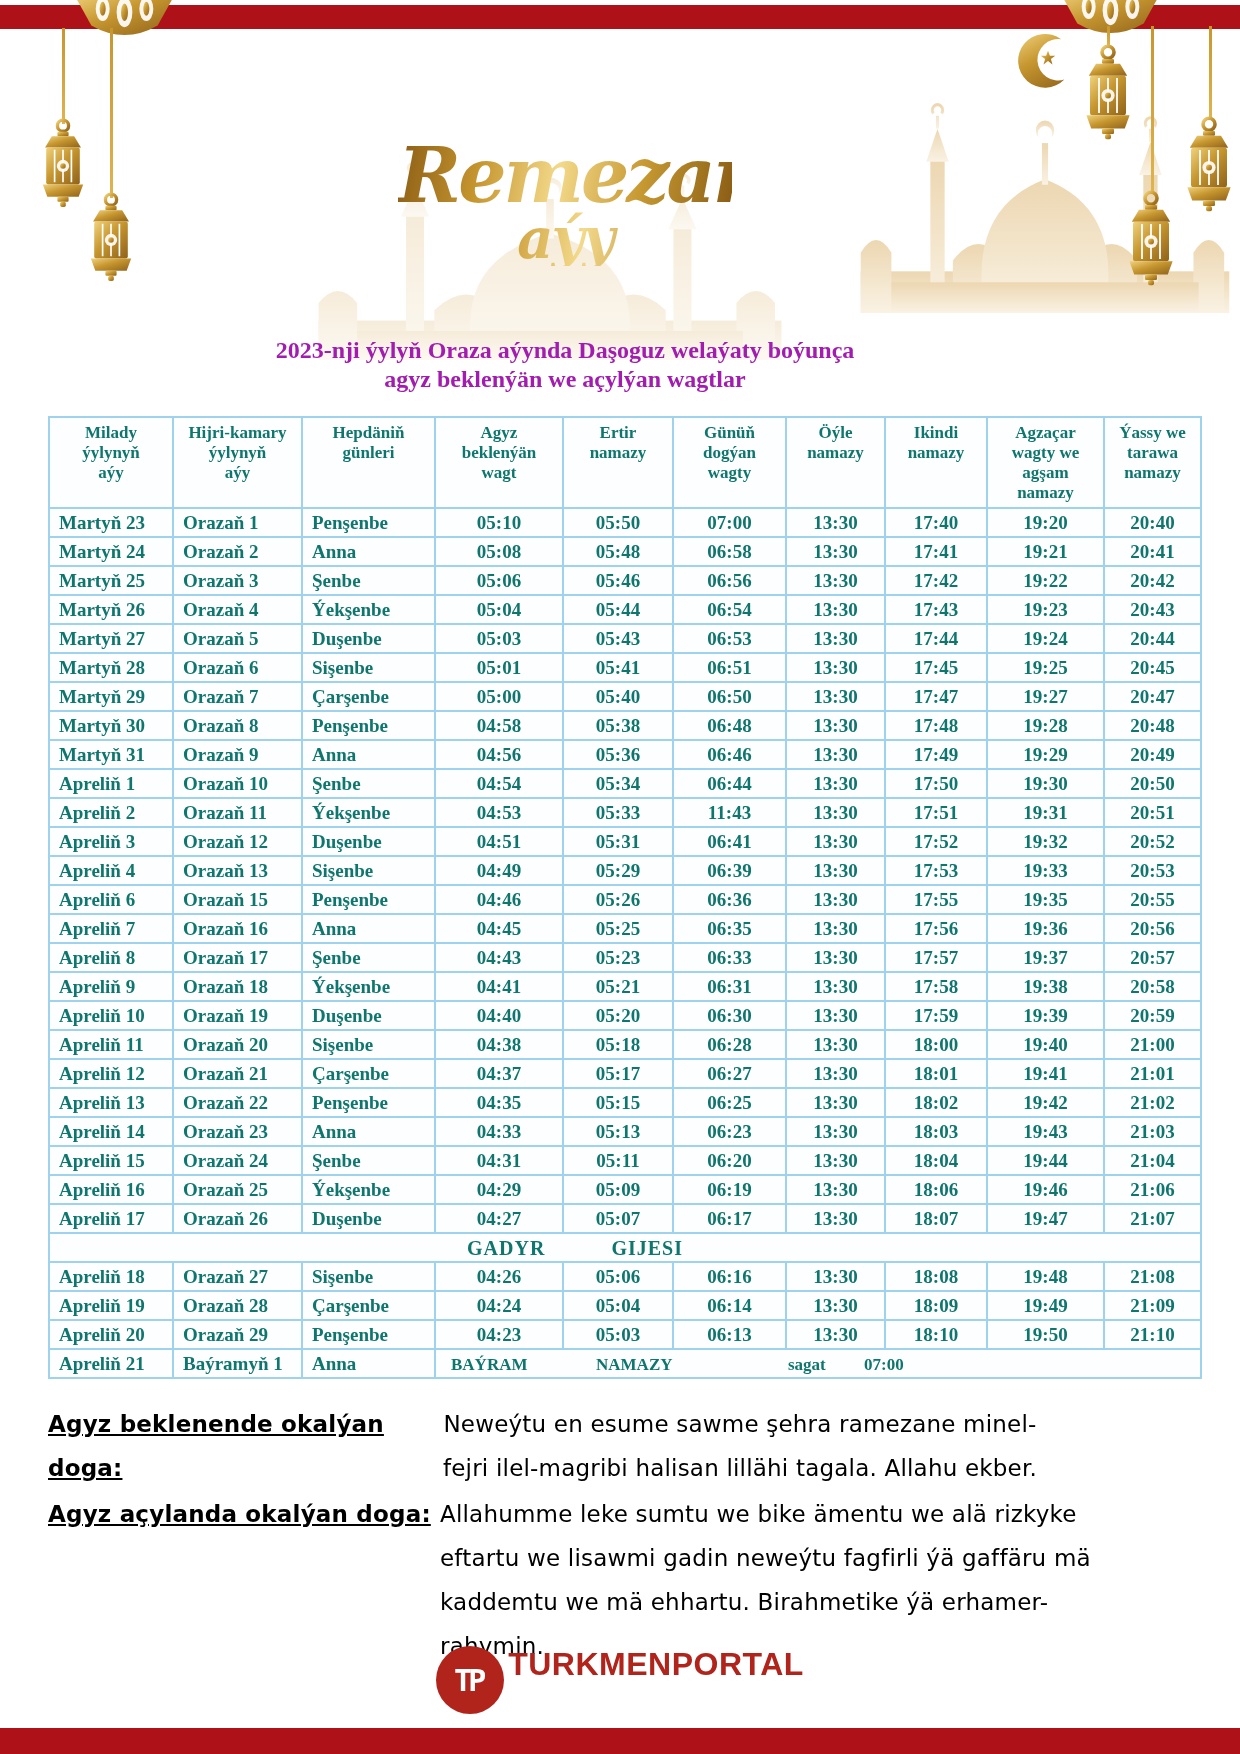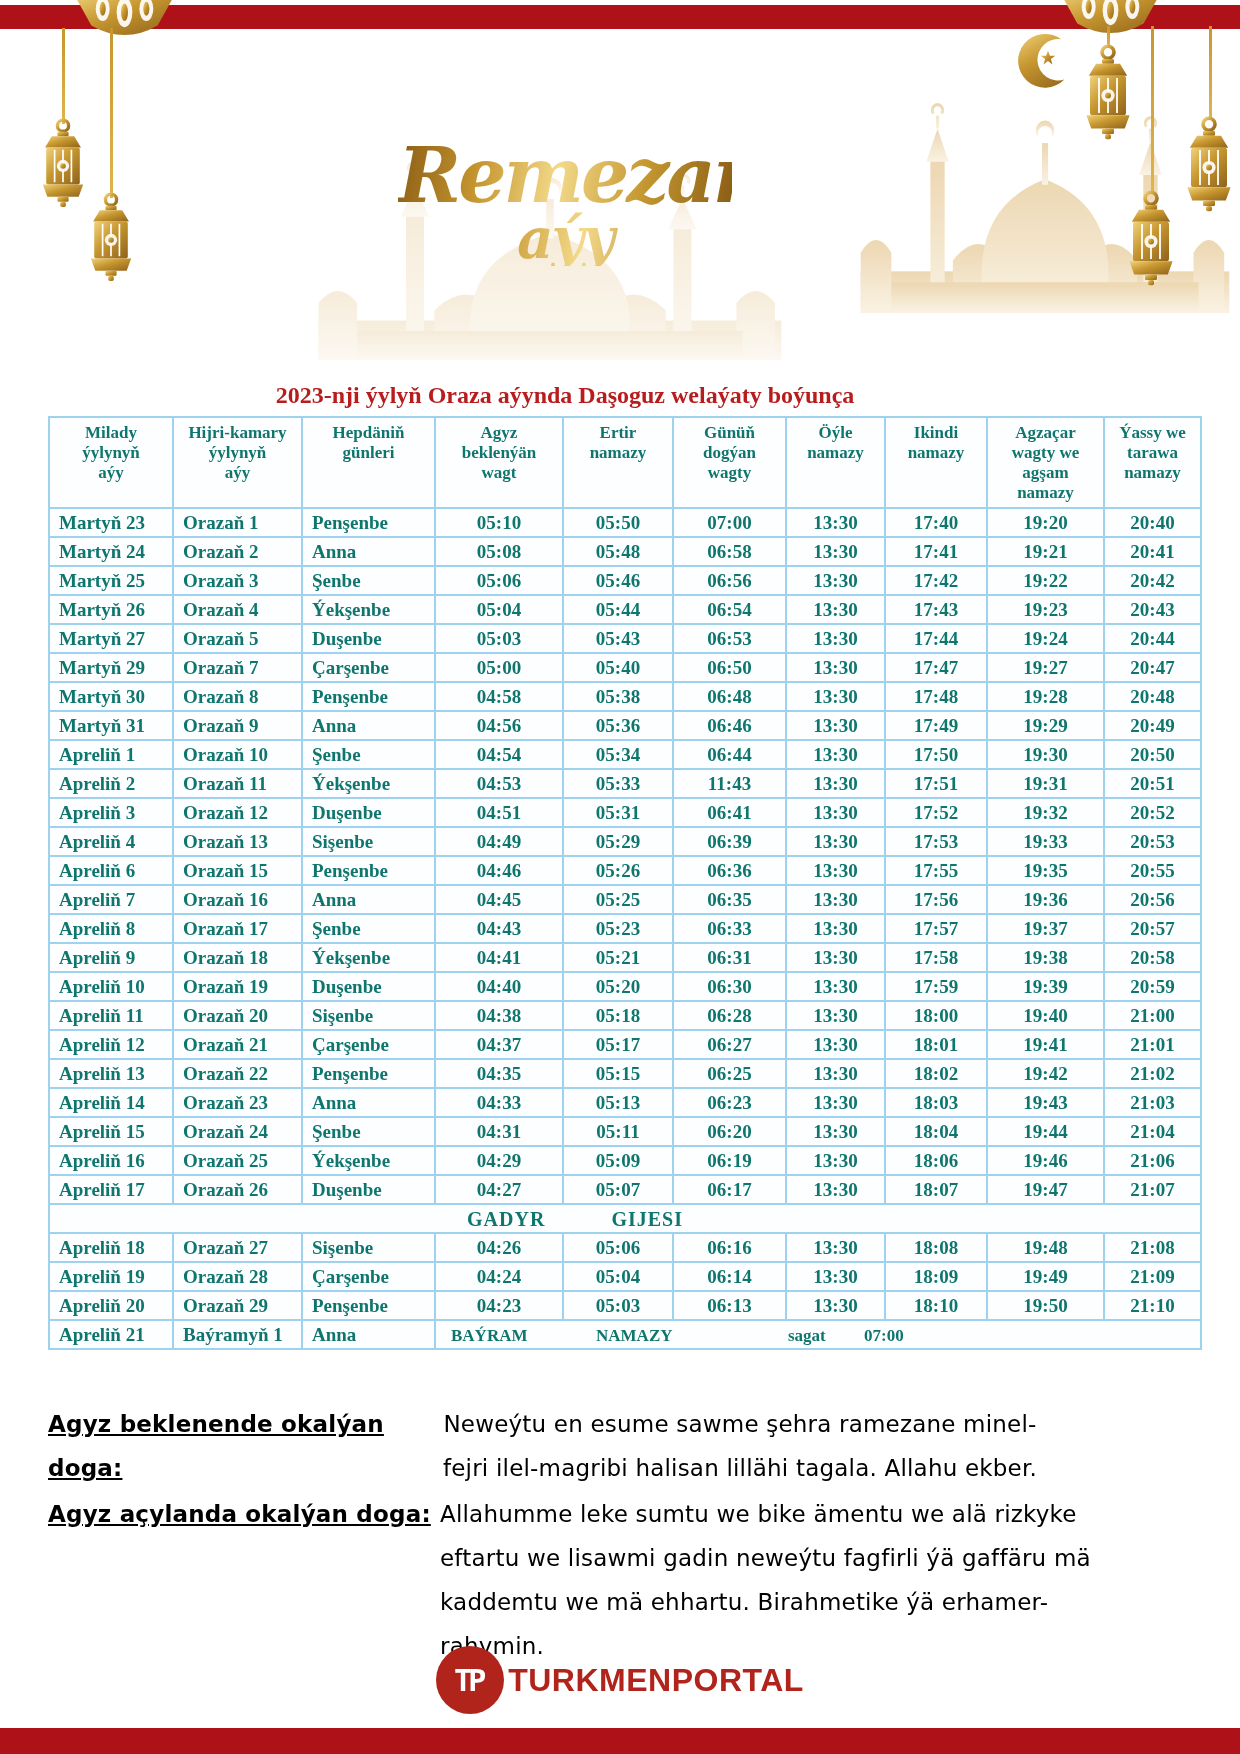--- a/index.html
+++ b/index.html
@@ -16,21 +16,21 @@
   .script-title{position:absolute;top:138px;left:398px;width:334px;text-align:center;
     font-family:"DejaVu Serif",serif;font-style:italic;font-weight:bold;line-height:1;}
   .script-line1{font-size:76px;letter-spacing:-3px;
     background:linear-gradient(100deg,#8a5d15 0%,#c6962f 25%,#f3d98a 48%,#c79a33 72%,#8a5d15 100%);
     -webkit-background-clip:text;background-clip:text;color:transparent;}
   .script-line2{font-size:56px;letter-spacing:-2px;margin-top:-4px;
     background:linear-gradient(100deg,#8a5d15 0%,#c6962f 30%,#f3d98a 55%,#a5761f 90%);
     -webkit-background-clip:text;background-clip:text;color:transparent;}
   
   .heading{position:absolute;top:336px;left:50px;width:1030px;text-align:center;
-    font-weight:bold;font-size:24px;line-height:29px;color:#b91c1c;margin-top:45px;}
+    font-weight:bold;font-size:24px;line-height:29px;color:#a21caf;}
   
   table.cal{position:absolute;top:416px;left:48px;width:1152px;border-collapse:collapse;
     table-layout:fixed;color:#0f766e;}
   table.cal th,table.cal td{border:2px solid #9fd2ec;background:#fdfeff;}
   table.cal th{font-size:17px;font-weight:bold;line-height:20px;vertical-align:top;
     padding-top:5px;white-space:pre-line;height:83px;text-align:center;}
   table.cal td{height:25px;font-size:19px;font-weight:bold;line-height:1;}
   td.cl{text-align:left;padding-left:9px;}
   td.cc{text-align:center;}
   tr.gadyr-row td{text-align:center;}
@@ -43,21 +43,21 @@
     font-family:"DejaVu Sans",sans-serif;color:#000000;}
   .prayer-label{flex:0 0 392px;font-size:23px;font-weight:bold;text-decoration:underline;
     line-height:44px;letter-spacing:0.2px;}
   .prayer-text{font-size:23px;line-height:44px;letter-spacing:0.2px;}
   .prayer1{top:1402px;}
   .prayer1 .prayer-text{width:600px;text-align:center;}
   .prayer2{top:1492px;}
   .prayer2 .prayer-text{width:680px;text-align:left;}
   
   .footer{position:absolute;top:1646px;left:0;width:1240px;display:flex;
-    justify-content:center;align-items:center;gap:4px;}
+    justify-content:center;align-items:flex-start;gap:4px;}
   .logo-circle{width:68px;height:68px;border-radius:50%;background:#b1241c;
     display:flex;align-items:center;justify-content:center;}
   .logo-tp{font-family:"DejaVu Sans Mono",monospace;font-weight:bold;color:#ffffff;
     font-size:30px;letter-spacing:-4px;padding-right:4px;}
   .brand-text{font-family:"Liberation Sans",sans-serif;font-weight:bold;font-size:32px;
     letter-spacing:0.5px;color:#b1241c;}
   svg.defs{position:absolute;width:0;height:0;}
 </style>
 </head>
 <body>
@@ -281,20 +281,32 @@
           <td class="cl">Duşenbe</td>
           <td class="cc">05:03</td>
           <td class="cc">05:43</td>
           <td class="cc">06:53</td>
           <td class="cc">13:30</td>
           <td class="cc">17:44</td>
           <td class="cc">19:24</td>
           <td class="cc">20:44</td>
         </tr>
         <tr>
+          <td class="cl">Martyň 28</td>
+          <td class="cl">Orazaň 6</td>
+          <td class="cl">Sişenbe</td>
+          <td class="cc">05:01</td>
+          <td class="cc">05:41</td>
+          <td class="cc">06:51</td>
+          <td class="cc">13:30</td>
+          <td class="cc">17:45</td>
+          <td class="cc">19:25</td>
+          <td class="cc">20:45</td>
+        </tr>
+        <tr>
           <td class="cl">Martyň 29</td>
           <td class="cl">Orazaň 7</td>
           <td class="cl">Çarşenbe</td>
           <td class="cc">05:00</td>
           <td class="cc">05:40</td>
           <td class="cc">06:50</td>
           <td class="cc">13:30</td>
           <td class="cc">17:47</td>
           <td class="cc">19:27</td>
           <td class="cc">20:47</td>

